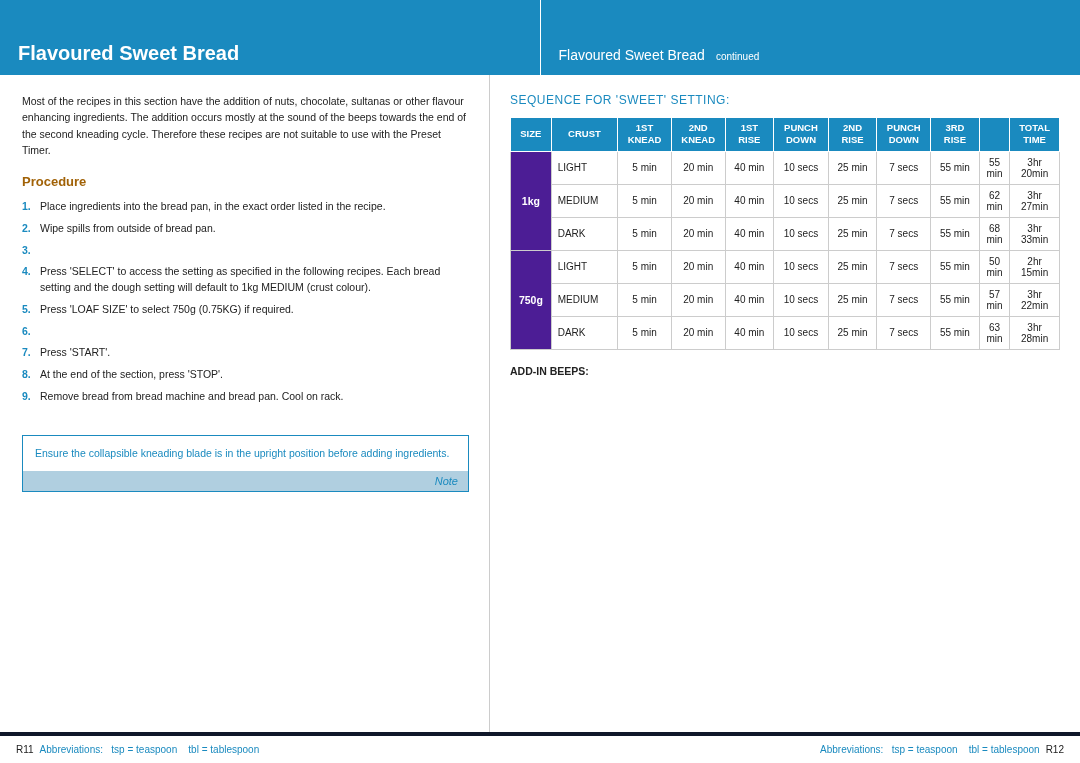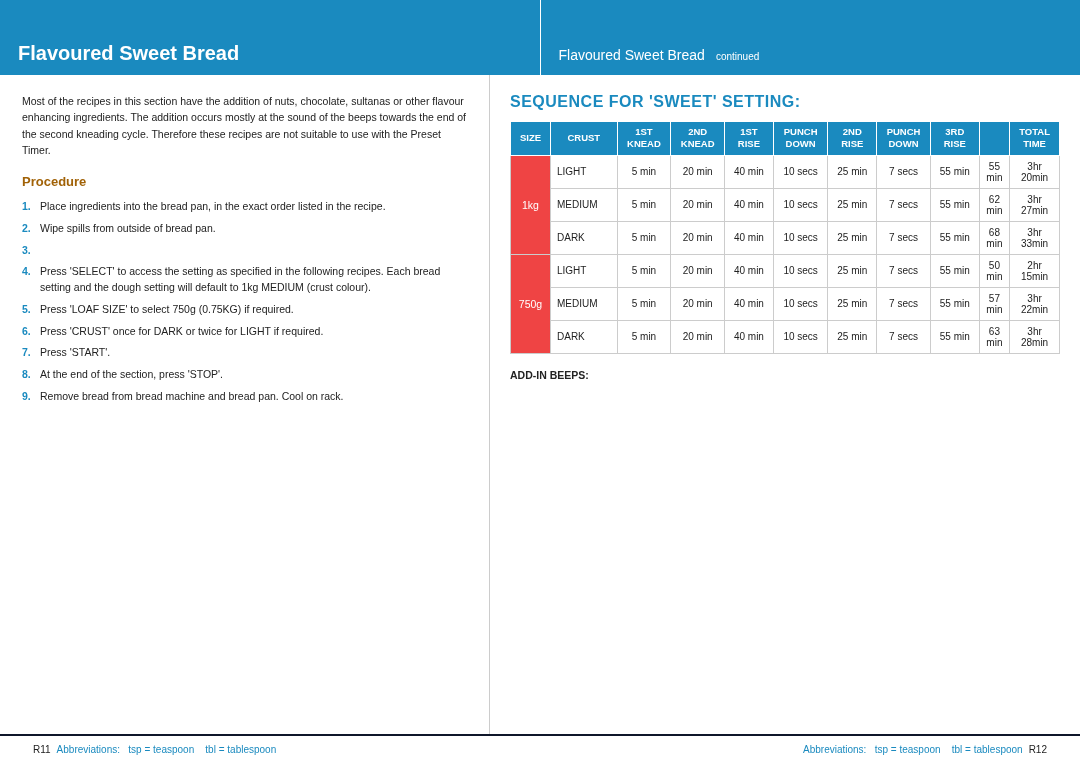--- a/index.html
+++ b/index.html
@@ -101,22 +101,22 @@
       font-style: italic;
     }
 
     
     .right-col {
       flex: 1;
       padding: 18px 20px 10px 20px;
     }
 
     .sequence-title {
-      font-size: 16px;
-      font-weight: bold;
+      font-size: 12px;
+      font-weight: normal;
       color: #1a8abf;
       letter-spacing: 0.5px;
       margin-bottom: 10px;
       text-transform: uppercase;
     }
 
     
     .seq-table {
       width: 100%;
       border-collapse: collapse;
@@ -134,23 +134,23 @@
     }
     .seq-table td {
       border: 1px solid #ccc;
       text-align: center;
       padding: 5px 3px;
       font-size: 10px;
       color: #222;
       vertical-align: middle;
     }
     .seq-table td.size-cell {
-      background: #ef4444;
+      background: #4c1d95;
       color: #fff;
-      font-weight: normal;
+      font-weight: bold;
       font-size: 10.5px;
     }
     .seq-table td.crust-cell {
       text-align: left;
       padding-left: 6px;
     }
 
     
     .add-in-beeps {
       margin-top: 14px;
@@ -160,22 +160,22 @@
     }
     .add-in-beeps strong {
       font-weight: bold;
     }
 
     
     .footer {
       display: flex;
       justify-content: space-between;
       align-items: center;
-      padding: 8px 33px;
-      border-top: 2px solid #0f172a;
+      padding: 8px 16px;
+      border-top: 4px solid #0f172a;
       font-size: 10px;
       color: #222;
       gap: 25px;
     }
     .footer-abbr {
       color: #1a8abf;
       font-size: 10px;
     }
     .footer-abbr span {
       color: #1a8abf;
@@ -228,36 +228,39 @@
         <li>
           <span class="num">4.</span>
           <span>Press 'SELECT' to access the setting as specified in the following recipes. Each bread setting and the dough setting will default to 1kg MEDIUM (crust colour).</span>
         </li>
         <li>
           <span class="num">5.</span>
           <span>Press 'LOAF SIZE' to select 750g (0.75KG) if required.</span>
         </li>
         <li>
           <span class="num">6.</span>
-          <span>Press 'CRUST' once for DARK or twice for LIGHT if required.</span>
         </li>
         <li>
           <span class="num">7.</span>
           <span>Press 'START'.</span>
         </li>
         <li>
           <span class="num">8.</span>
           <span>At the end of the section, press 'STOP'.</span>
         </li>
         <li>
           <span class="num">9.</span>
           <span>Remove bread from bread machine and bread pan. Cool on rack.</span>
         </li>
       </ol>
 
+    <div class="note-box">
+      <div class="note-content">Ensure the collapsible kneading blade is in the upright position before adding ingredients.</div>
+      <div class="note-label">Note</div>
+    </div>
   </div>
 
   <div class="right-col">
     <div class="sequence-title">SEQUENCE FOR 'SWEET' SETTING:</div>
 
     <table class="seq-table">
       <thead>
         <tr>
           <th>SIZE</th>
           <th>CRUST</th>

